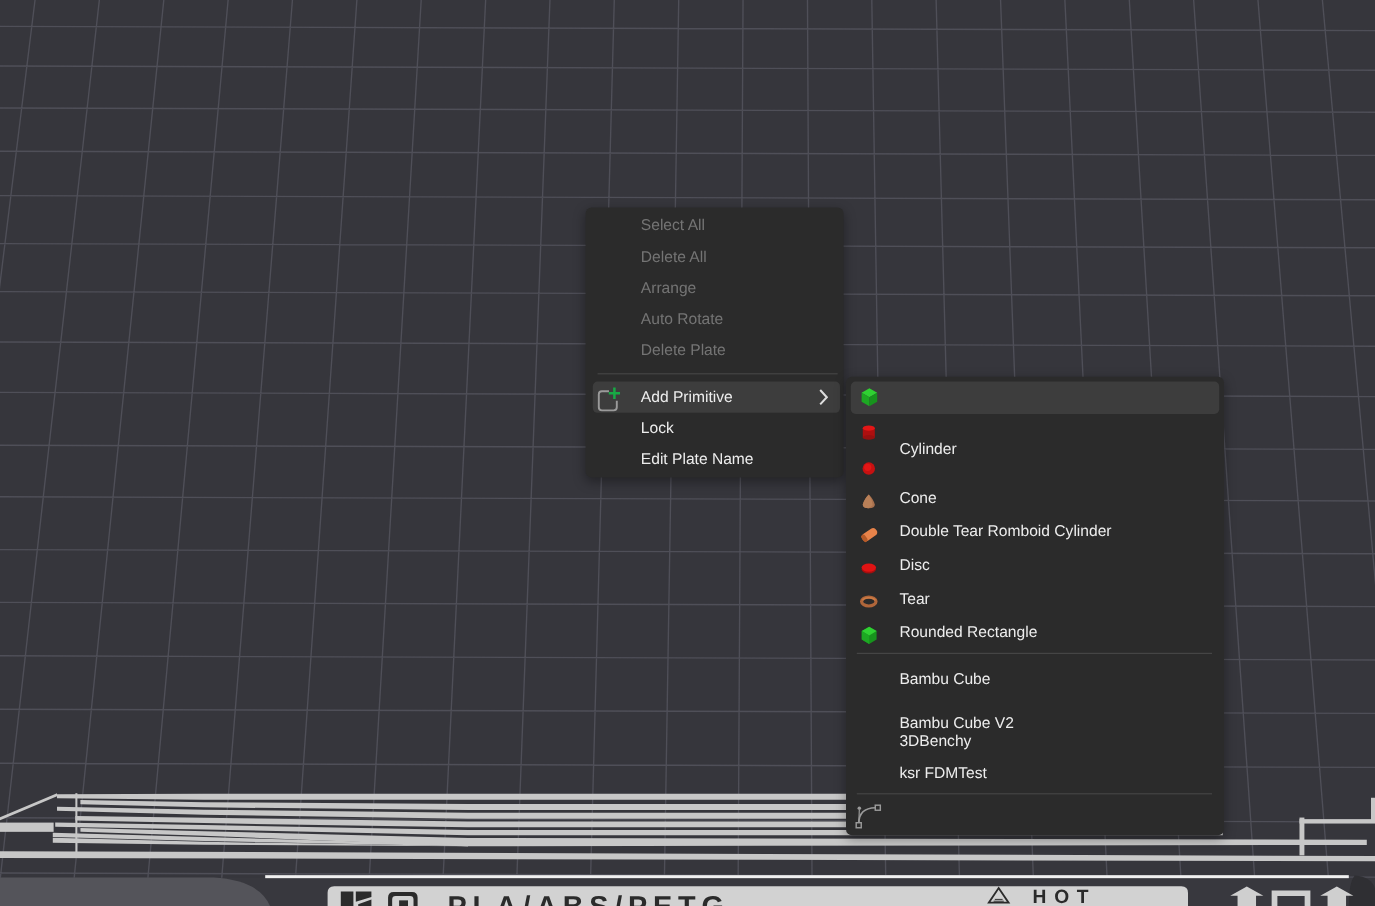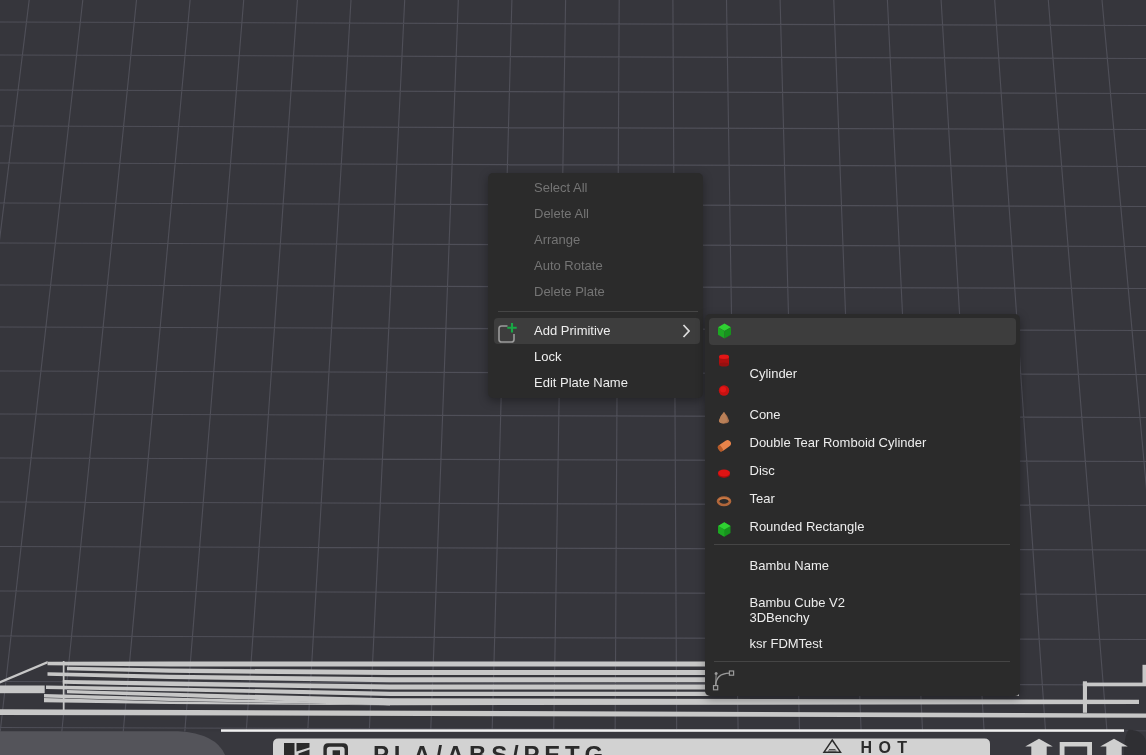--- a/index.html
+++ b/index.html
@@ -86,21 +86,21 @@
 
 <div class="menu" id="submenu" style="left:704.5px; top:314px; width:315.5px; height:381.5px;">
   <div class="hl" style="top:3.5px; left:4.5px; width:306.5px; height:27px;"></div>
   <div class="mi" style="top:46px; height:28px; line-height:28px; padding-left:45px;">Cylinder</div>
   <div class="mi" style="top:87px; height:28px; line-height:28px; padding-left:45px;">Cone</div>
   <div class="mi" style="top:115px;height:28px; line-height:28px; padding-left:45px;">Double Tear Romboid Cylinder</div>
   <div class="mi" style="top:143px;height:28px; line-height:28px; padding-left:45px;">Disc</div>
   <div class="mi" style="top:171px;height:28px; line-height:28px; padding-left:45px;">Tear</div>
   <div class="mi" style="top:199px;height:28px; line-height:28px; padding-left:45px;">Rounded Rectangle</div>
   <div class="sep" style="top:230px; left:9px; right:10px;"></div>
-  <div class="mi" style="top:238.5px;padding-left:45px;">Bambu Name</div>
+  <div class="mi" style="top:238.5px;padding-left:45px;">Bambu Cube</div>
   <div class="mi" style="top:276px;padding-left:45px;">Bambu Cube V2</div>
   <div class="mi" style="top:290.5px;padding-left:45px;">3DBenchy</div>
   <div class="mi" style="top:316.5px;padding-left:45px;">ksr FDMTest</div>
   <div class="sep" style="top:346.5px; left:9px; right:10px;"></div>
   <svg style="position:absolute; left:0; top:0;" width="315" height="382" viewBox="0 0 315 382">
 
     <g id="icube" transform="translate(12.5,9.5)">
       <polygon points="7,0 13.5,3.8 7,7.6 0.5,3.8" fill="#2fd132"></polygon>
       <polygon points="0.5,3.8 7,7.6 7,15 0.5,11.2" fill="#1da823"></polygon>
       <polygon points="13.5,3.8 7,7.6 7,15 13.5,11.2" fill="#17931d"></polygon>

